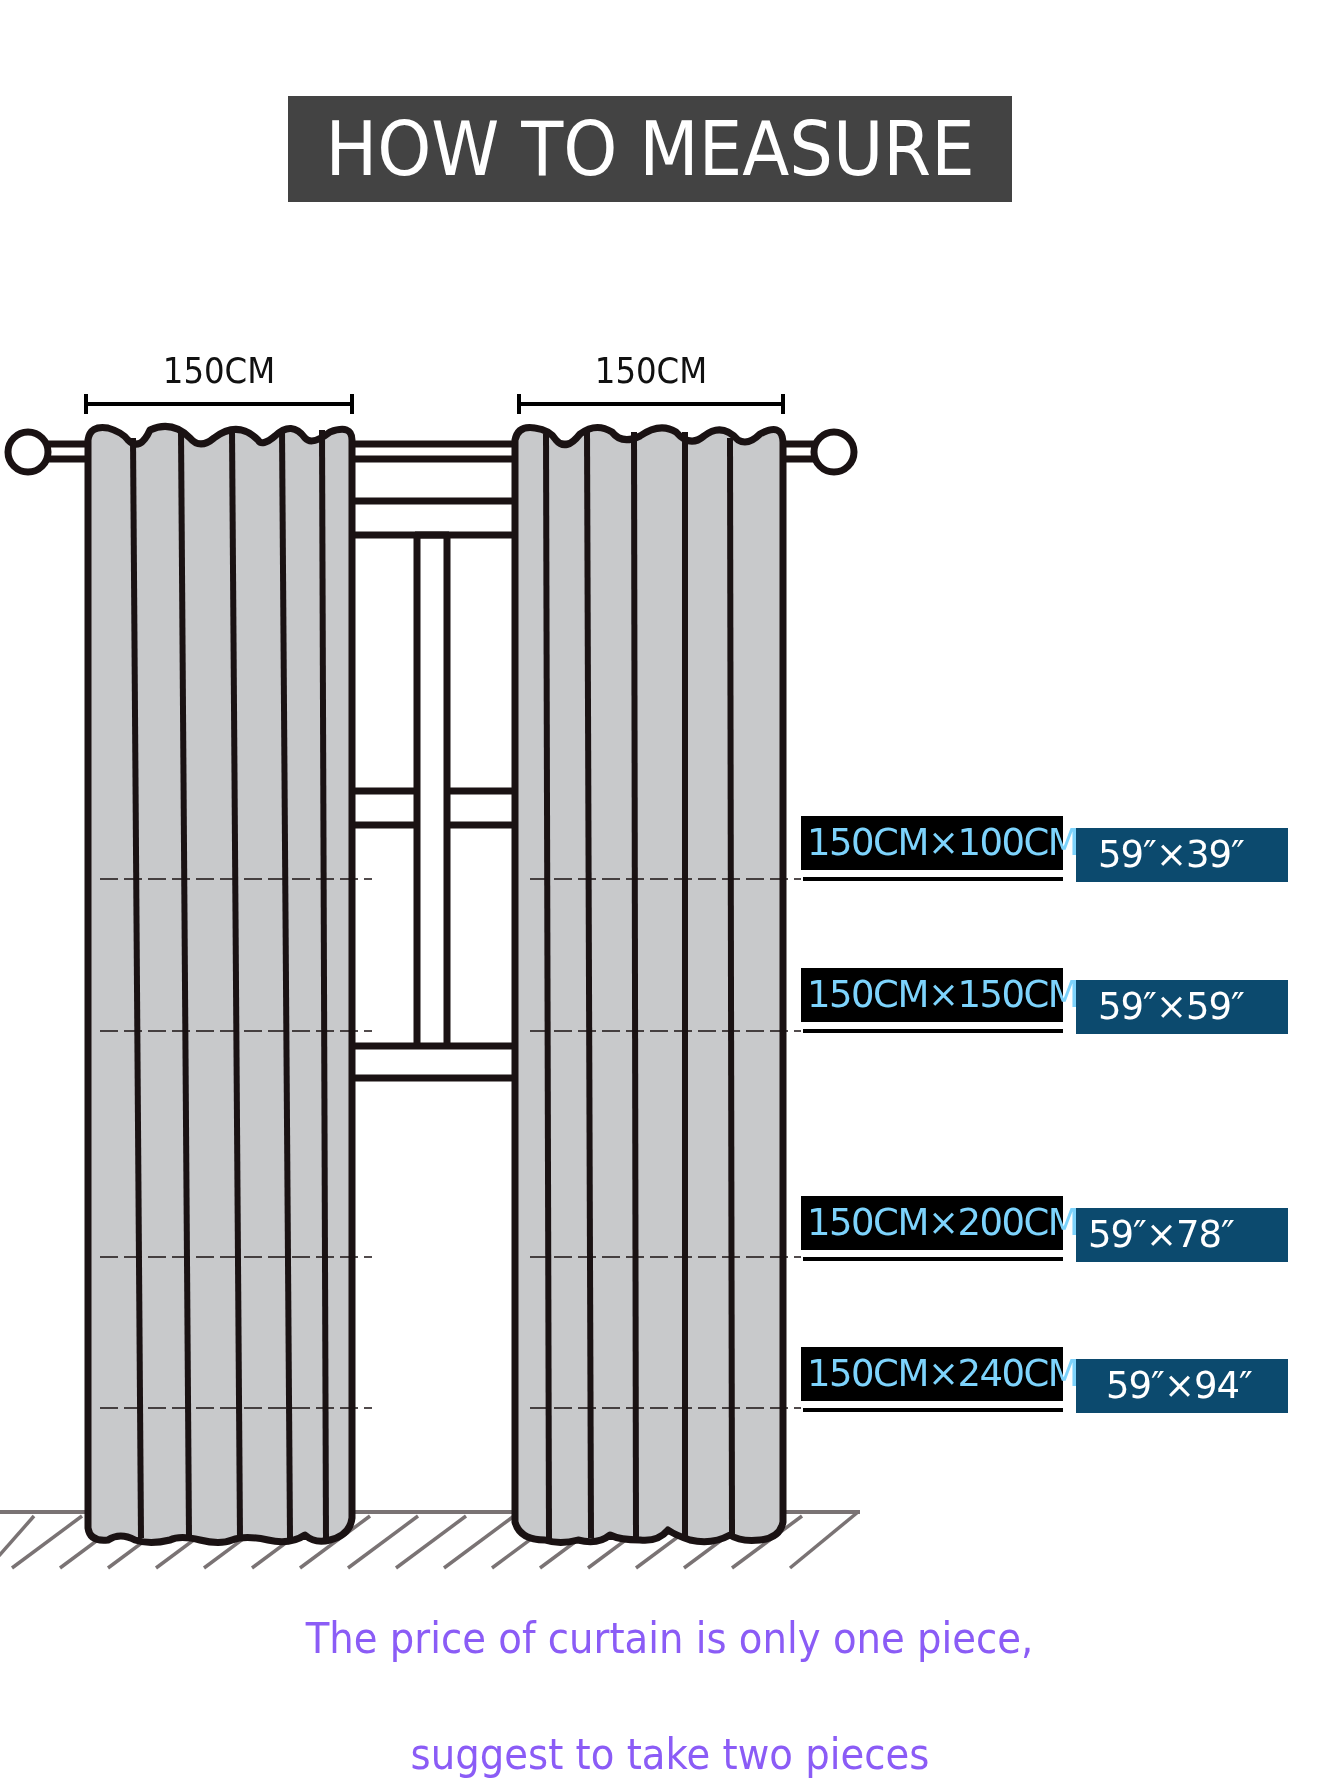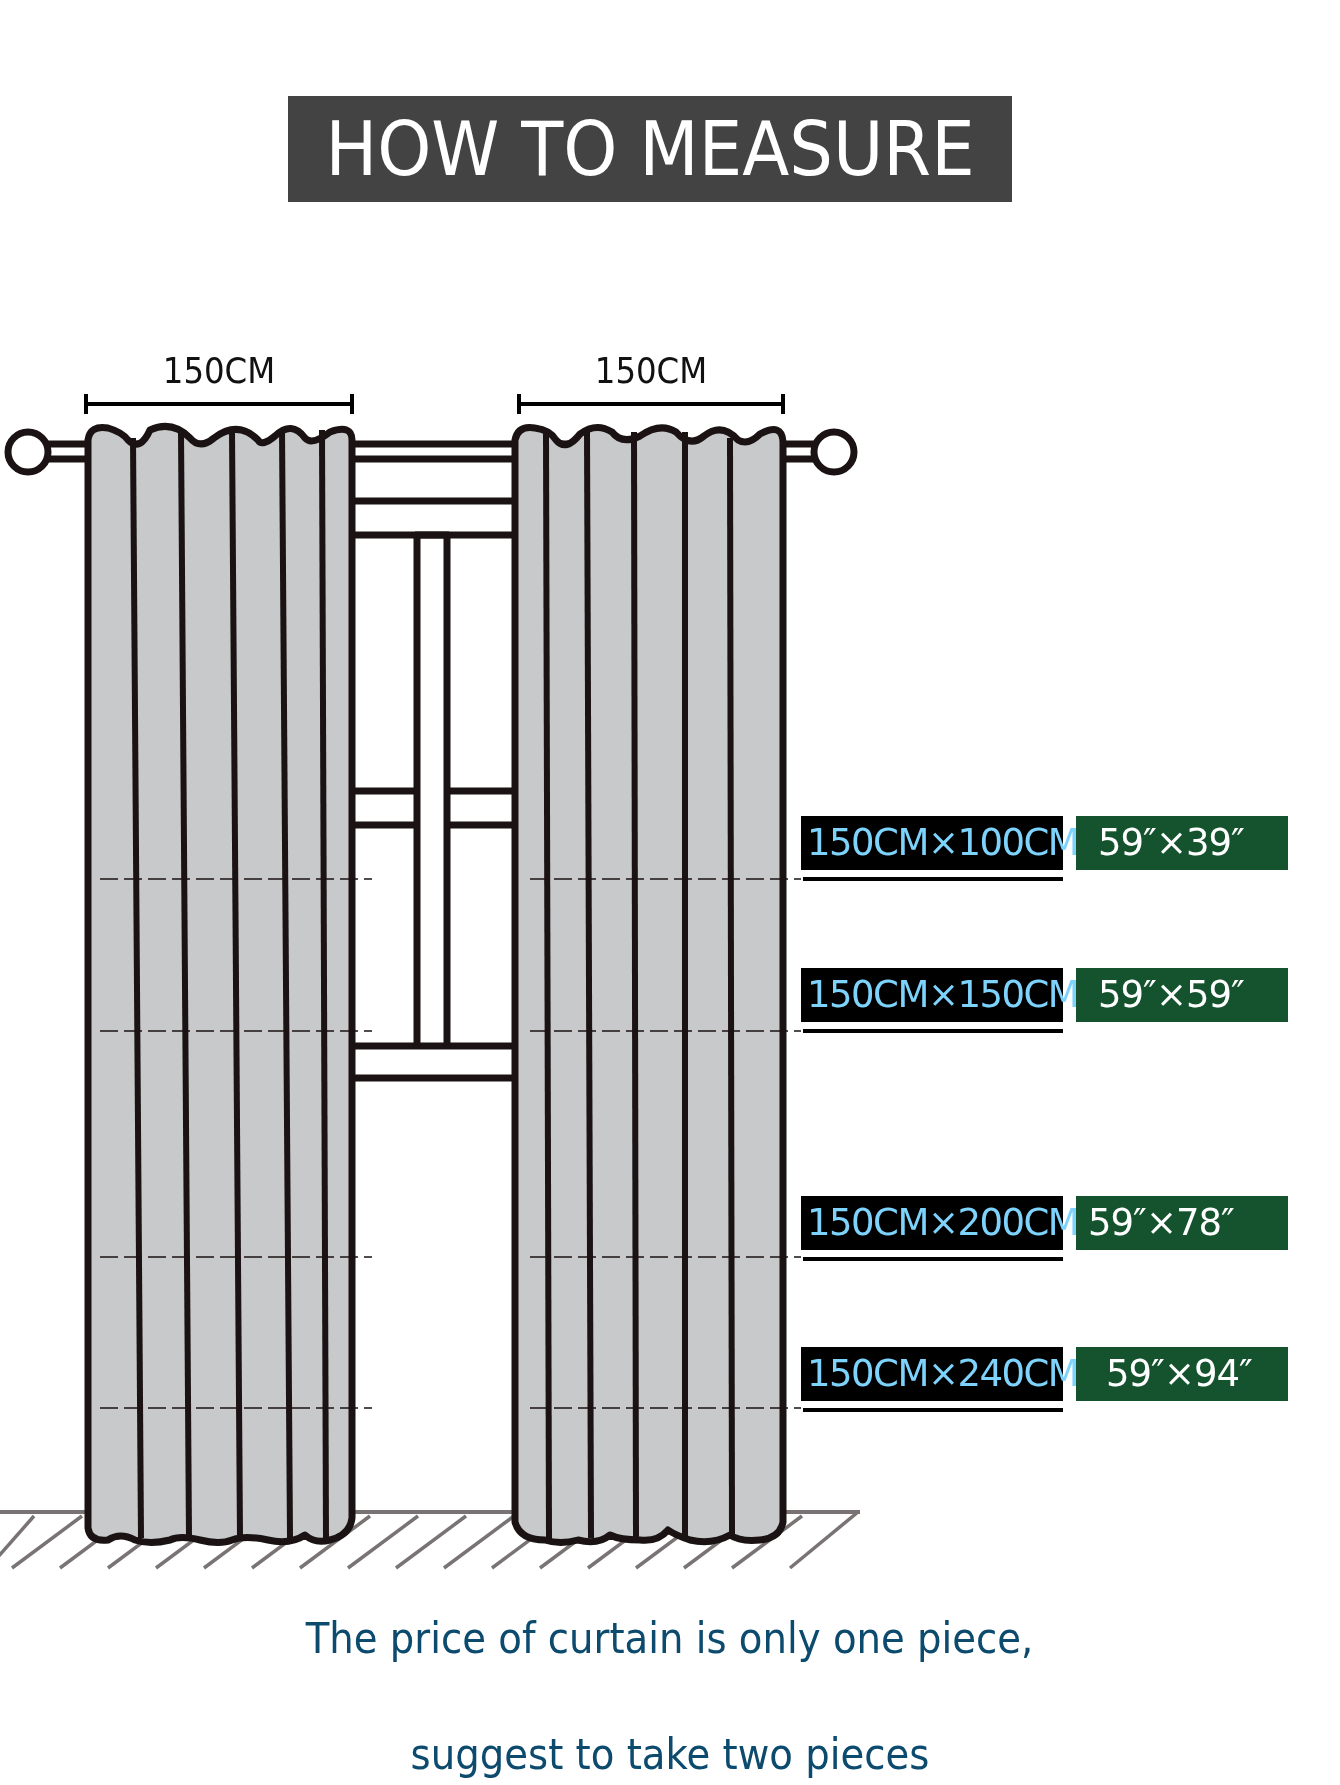--- a/index.html
+++ b/index.html
@@ -4,22 +4,22 @@
 <style>
   html,body{margin:0;padding:0;background:#fff;}
   body{width:1340px;height:1785px;position:relative;overflow:hidden;font-family:"DejaVu Sans","Liberation Sans",sans-serif;}
   .title-box{position:absolute;left:262px;top:96px;width:724px;height:106px;background:#434343;display:flex;align-items:center;justify-content:center;margin-left:26px;}
   .title-text{color:#fff;font-family:"DejaVu Sans",sans-serif;font-size:74px;font-weight:400;letter-spacing:0px;transform:scaleX(0.93);white-space:nowrap;}
   .drawing{position:absolute;left:0;top:0;}
   .width-label{position:absolute;top:350px;width:200px;text-align:center;font-family:"DejaVu Sans",sans-serif;font-size:36px;color:#111;transform:scaleX(0.9);}
   .size-row{position:absolute;left:801px;height:54px;}
   .cm-box{position:absolute;left:0;top:0;width:262px;height:54px;background:#000;color:#7dd3fc;font-family:"DejaVu Sans",sans-serif;font-size:37px;line-height:54px;text-align:right;padding-left:6px;box-sizing:border-box;white-space:nowrap;letter-spacing:-1.5px;}
   .cm-underline{position:absolute;left:2px;top:61px;width:260px;height:4px;background:#000;}
-  .in-box{position:absolute;left:275px;top:0;width:212px;height:54px;background:#14532d;color:#fff;font-family:"DejaVu Sans",sans-serif;font-size:37px;line-height:54px;box-sizing:border-box;padding-left:22px;white-space:nowrap;letter-spacing:-1px;}
-  .note{position:absolute;left:0;width:1340px;text-align:center;color:#0c4a6e;font-family:"DejaVu Sans",sans-serif;font-size:42px;white-space:nowrap;}
+  .in-box{position:absolute;left:275px;top:12px;width:212px;height:54px;background:#0c4a6e;color:#fff;font-family:"DejaVu Sans",sans-serif;font-size:37px;line-height:54px;box-sizing:border-box;padding-left:22px;white-space:nowrap;letter-spacing:-1px;}
+  .note{position:absolute;left:0;width:1340px;text-align:center;color:#8b5cf6;font-family:"DejaVu Sans",sans-serif;font-size:42px;white-space:nowrap;}
   .note span{display:inline-block;transform:scaleX(0.92);}
 </style>
 </head>
 <body>
 
 <div class="title-box">
   <span class="title-text">HOW TO MEASURE</span>
 </div>
 
 <svg class="drawing" width="1340" height="1785" viewBox="0 0 1340 1785" xmlns="http://www.w3.org/2000/svg">

